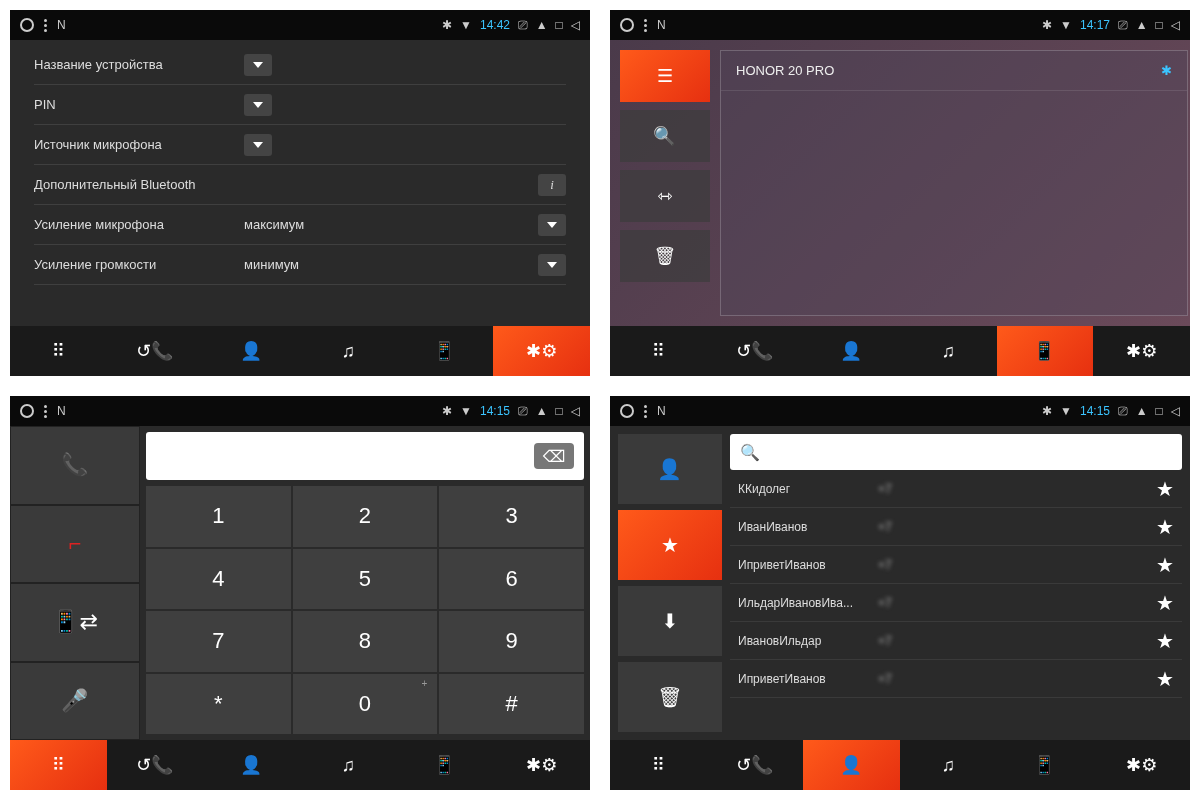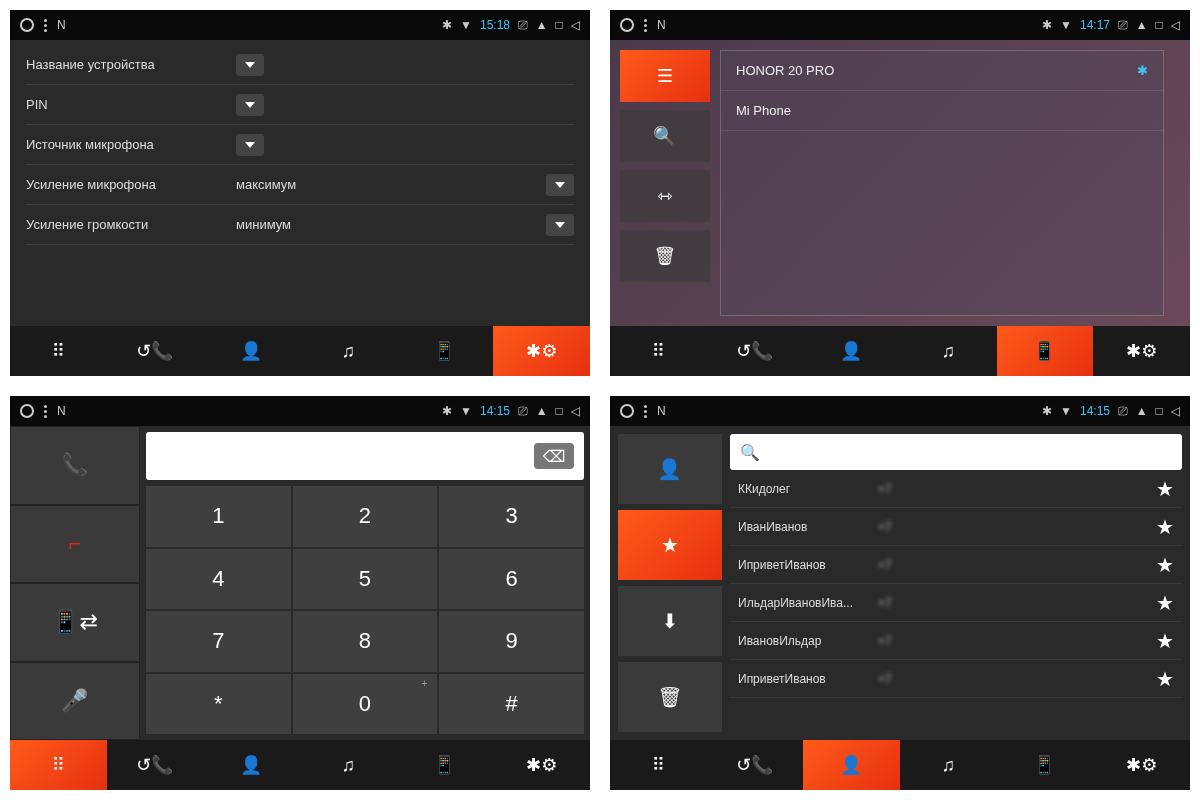--- a/index.html
+++ b/index.html
@@ -5,34 +5,34 @@
 *{margin:0;padding:0;box-sizing:border-box;font-family:Arial,sans-serif}
 body{background:#fff;width:1200px;height:800px;display:grid;grid-template-columns:1fr 1fr;gap:20px;padding:10px}
 .screen{background:#2a2a2a;display:flex;flex-direction:column;overflow:hidden}
 .statusbar{height:30px;background:#0a0a0a;display:flex;align-items:center;padding:0 10px;color:#ccc;font-size:12px}
 .statusbar .left{display:flex;gap:10px;align-items:center}
 .statusbar .right{margin-left:auto;display:flex;gap:8px;align-items:center}
 .circle-icon{width:14px;height:14px;border:2px solid #ccc;border-radius:50%}
 .dots-icon{display:flex;flex-direction:column;gap:2px}.dots-icon span{width:3px;height:3px;background:#ccc;border-radius:50%}
 .time{color:#3bc4ff}
 .content{flex:1;display:flex;flex-direction:column}
-.settings-list{flex:1;padding:5px 16px}
+.settings-list{flex:1;padding:5px 24px}
 .setting-row{display:flex;align-items:center;height:40px;border-bottom:1px solid rgba(255,255,255,0.1);color:#ddd;font-size:13px}
 .setting-label{flex:0 0 210px}
 .setting-value{flex:1}
 .dropdown-btn{width:28px;height:22px;background:#444;display:flex;align-items:center;justify-content:center;border-radius:3px}
 .info-btn{width:28px;height:22px;background:#444;display:flex;align-items:center;justify-content:center;border-radius:3px;font-style:italic;font-family:serif}
 .bottom-nav{height:50px;display:flex;background:#1a1a1a}
 .nav-item{flex:1;display:flex;align-items:center;justify-content:center;color:#fff;font-size:18px}
 .nav-active{background:linear-gradient(135deg,#ff5a1a,#e63010)}
 .s2-body{flex:1;display:flex;background:linear-gradient(135deg,#4a3a4a,#6b4a5a)}
 .s2-sidebar{width:110px;display:flex;flex-direction:column;gap:8px;padding:10px}
 .s2-sidebtn{height:52px;background:rgba(60,60,60,0.7);display:flex;align-items:center;justify-content:center;color:#fff;font-size:18px}
 .s2-sidebtn.active{background:linear-gradient(135deg,#ff5a1a,#e63010)}
-.s2-list{flex:1;margin:10px 26px 10px 0;background:rgba(80,70,90,0.4);border:1px solid rgba(255,255,255,0.2)}
+.s2-list{flex:1;margin:10px 2px 10px 0;background:rgba(80,70,90,0.4);border:1px solid rgba(255,255,255,0.2)}
 .device-row{padding:12px 15px;color:#eee;font-size:13px;border-bottom:1px solid rgba(255,255,255,0.1);display:flex;align-items:center}
 .device-row .bt{margin-left:auto;color:#3bc4ff}
 .s3-body{flex:1;display:flex}
 .s3-sidebar{width:130px;display:flex;flex-direction:column}
 .s3-sidebtn{flex:1;background:#3a3a3a;border:1px solid #222;display:flex;align-items:center;justify-content:center;font-size:22px}
 .s3-main{flex:1;display:flex;flex-direction:column}
 .number-input{height:48px;background:#fff;margin:6px;border-radius:3px;display:flex;align-items:center;justify-content:flex-end;padding:0 10px}
 .backspace{width:40px;height:26px;background:#777;border-radius:4px;display:flex;align-items:center;justify-content:center;color:#fff}
 .keypad{flex:1;display:grid;grid-template-columns:1fr 1fr 1fr;gap:2px;padding:0 6px 6px}
 .key{background:#3f3f3f;display:flex;align-items:center;justify-content:center;color:#fff;font-size:22px;position:relative}
@@ -60,21 +60,21 @@
       <span class="dots-icon">
           <span></span>
           <span></span>
           <span></span>
         </span>
       <span>N</span>
     </div>
     <div class="right">
       <span>✱</span>
       <span>▼</span>
-      <span class="time">15:18</span>
+      <span class="time">14:42</span>
       <span>⎚</span>
       <span>▲</span>
       <span>□</span>
       <span>◁</span>
     </div>
   </div>
   <div class="content">
     <div class="settings-list" id="s1-list">
         <div class="setting-row">
           <span class="setting-label">Название устройства</span>
@@ -86,20 +86,25 @@
           <span class="setting-label">PIN</span>
   <span class="dropdown-btn">
             <span class="tri-down"></span>
           </span>
         </div>
         <div class="setting-row">
           <span class="setting-label">Источник микрофона</span>
   <span class="dropdown-btn">
             <span class="tri-down"></span>
           </span>
+        </div>
+        <div class="setting-row">
+          <span class="setting-label">Дополнительный Bluetooth</span>
+  <span class="setting-value"></span>
+  <span class="info-btn">i</span>
         </div>
         <div class="setting-row">
           <span class="setting-label">Усиление микрофона</span>
   <span class="setting-value">максимум</span>
   <span class="dropdown-btn">
             <span class="tri-down"></span>
           </span>
         </div>
         <div class="setting-row">
           <span class="setting-label">Усиление громкости</span>
@@ -146,23 +151,20 @@
       <div class="s2-sidebar">
         <div class="s2-sidebtn active">☰</div>
         <div class="s2-sidebtn">🔍</div>
         <div class="s2-sidebtn">⇿</div>
         <div class="s2-sidebtn">🗑</div>
       </div>
       <div class="s2-list" id="s2-devices">
           <div class="device-row">
             <span>HONOR 20 PRO</span>
             <span class="bt">✱</span>
-          </div>
-          <div class="device-row">
-            <span>Mi Phone</span>
           </div>
         </div>
     </div>
     <div class="bottom-nav" id="s2-nav">
         <div class="nav-item">⠿</div>
         <div class="nav-item">↺📞</div>
         <div class="nav-item">👤</div>
         <div class="nav-item">♫</div>
         <div class="nav-item nav-active">📱</div>
         <div class="nav-item">✱⚙</div>

